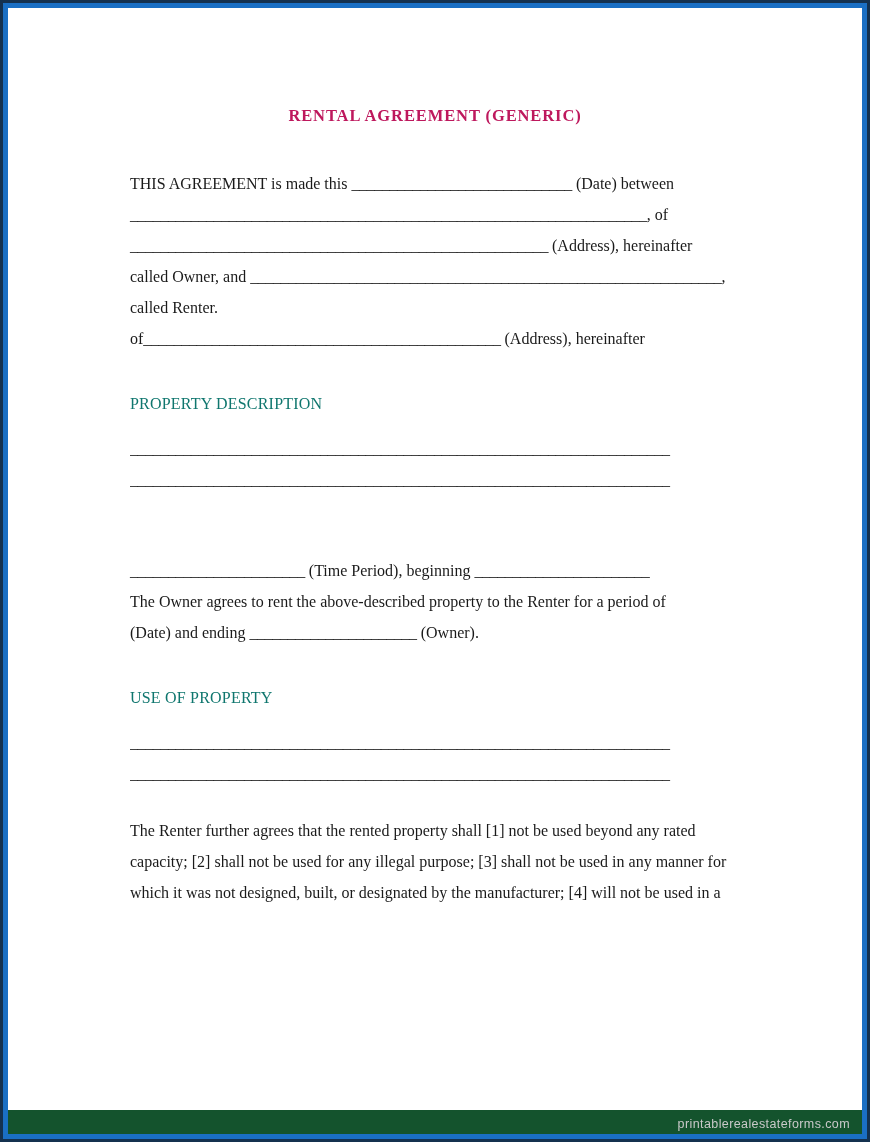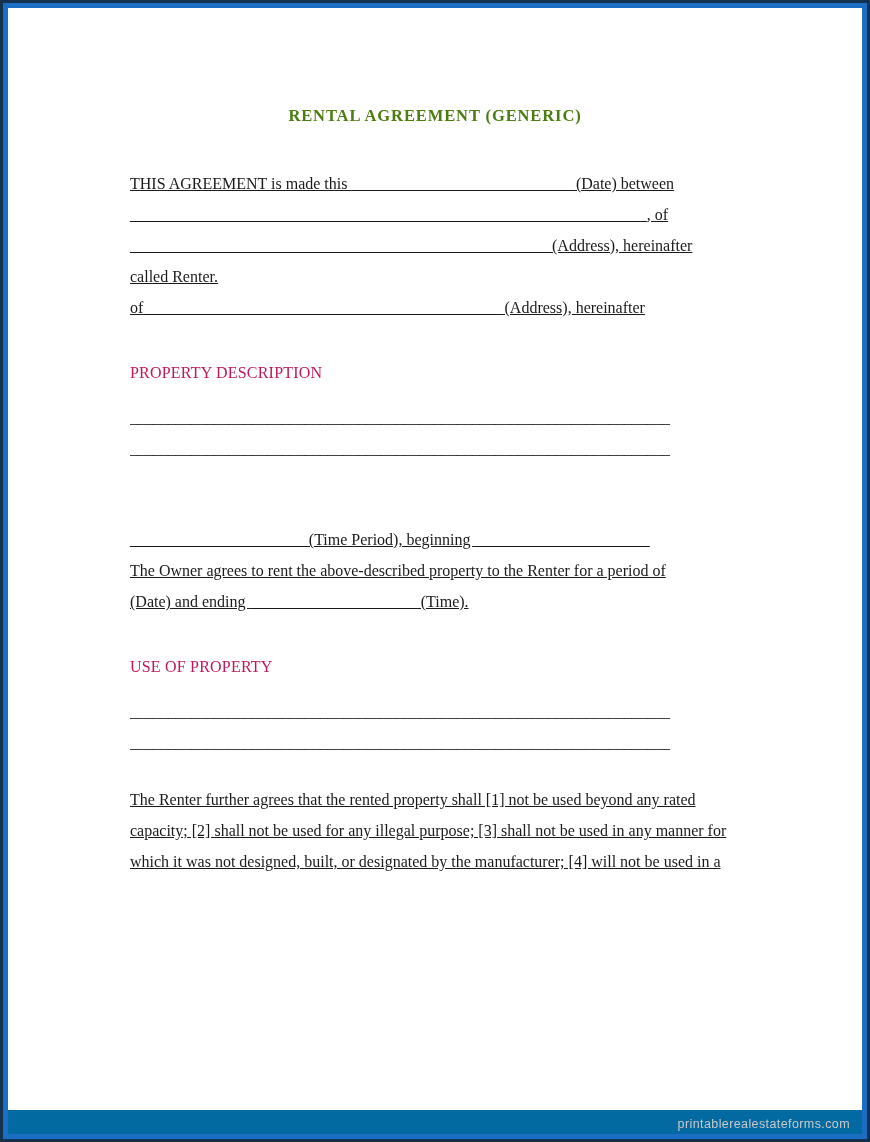--- a/index.html
+++ b/index.html
@@ -54,48 +54,47 @@
 
   .doc-title {
     position: absolute;
     left: 0;
     right: 0;
     top: 98px;
     text-align: center;
     font-size: 16.5px;
     font-weight: bold;
     letter-spacing: 0.9px;
-    color: #4d7c0f;
+    color: #be185d;
   }
 
   .content {
     position: absolute;
     left: 122px;
     top: 160px;
     width: 598px;
     color: #1a1a1a;
     font-size: 16px;
     line-height: 31px;
   }
 
   .para {
     margin: 0;
     font-size: 16px;
     line-height: 31px;
     white-space: normal;
-    text-decoration: underline;
   }
 
   .section-head {
     margin: 0;
     font-size: 16px;
     line-height: 31px;
     font-weight: normal;
     letter-spacing: 0.2px;
-    color: #be185d;
+    color: #0f766e;
   }
 
   
   .rule {
     margin: 0;
     font-size: 16px;
     line-height: 31px;
     letter-spacing: -0.4px;
     color: #1a1a1a;
     white-space: nowrap;
@@ -110,21 +109,21 @@
   .spacer-md { height: 26px; }
   .spacer-lg { height: 34px; }
 
   
   .watermark-band {
     position: absolute;
     left: 0;
     right: 0;
     bottom: 0;
     height: 24px;
-    background: #0369a1;
+    background: #14532d;
   }
   .watermark-text {
     position: absolute;
     right: 12px;
     bottom: 3px;
     font-family: "Liberation Sans", "DejaVu Sans", sans-serif;
     font-size: 12.5px;
     letter-spacing: 0.4px;
     color: #c9c9c9;
     white-space: nowrap;
@@ -142,20 +141,21 @@
         <div class="doc-title">RENTAL AGREEMENT (GENERIC)</div>
 
         <div class="content">
 
           <p class="para"><span>THIS AGREEMENT is made this </span><span class="blank">_____________________________</span><span> (Date) between</span></p>
 
           <p class="para"><span class="blank">____________________________________________________________________</span><span>, of</span></p>
 
           <p class="para"><span class="blank">_______________________________________________________</span><span> (Address), hereinafter</span></p>
 
+          <p class="para"><span>called Owner, and </span><span class="blank">______________________________________________________________</span><span>,</span></p>
 
           <p class="para">called Renter.</p>
 
           <p class="para"><span>of</span><span class="blank">_______________________________________________</span><span> (Address), hereinafter</span></p>
 
           <div class="spacer-lg"></div>
 
           <p class="section-head">PROPERTY DESCRIPTION</p>
 
           <div class="spacer-sm"></div>
@@ -166,21 +166,21 @@
           <div class="spacer-md"></div>
 
 
           <div class="spacer-lg"></div>
 
 
           <p class="para"><span class="blank">_______________________</span><span> (Time Period), beginning </span><span class="blank">_______________________</span></p>
 
           <p class="para">The Owner agrees to rent the above-described property to the Renter for a period of</p>
 
-          <p class="para"><span>(Date) and ending </span><span class="blank">______________________</span><span> (Time).</span></p>
+          <p class="para"><span>(Date) and ending </span><span class="blank">______________________</span><span> (Owner).</span></p>
 
           <div class="spacer-lg"></div>
 
           <p class="section-head">USE OF PROPERTY</p>
 
           <div class="spacer-sm"></div>
 
           <p class="rule">_______________________________________________________________________</p>
           <p class="rule">_______________________________________________________________________</p>
 

